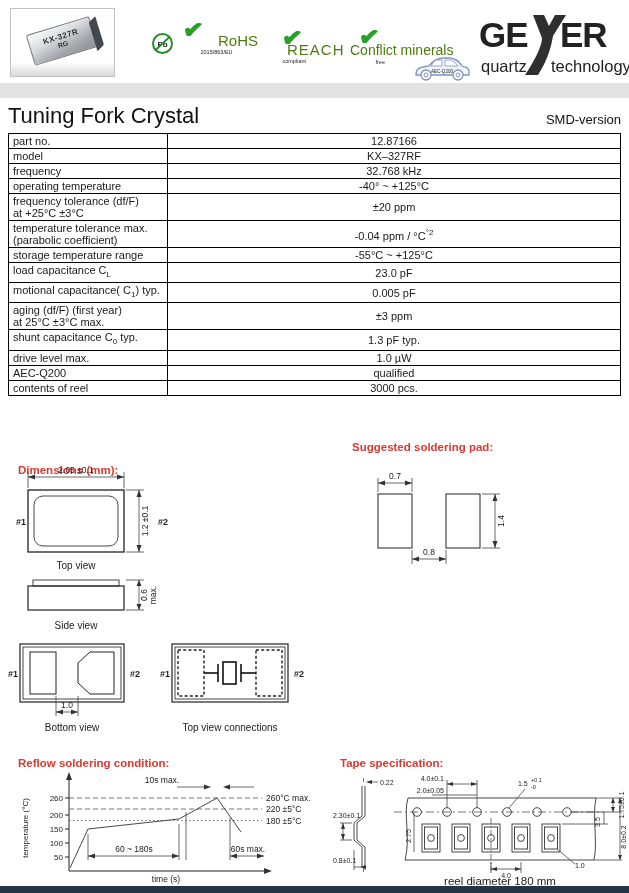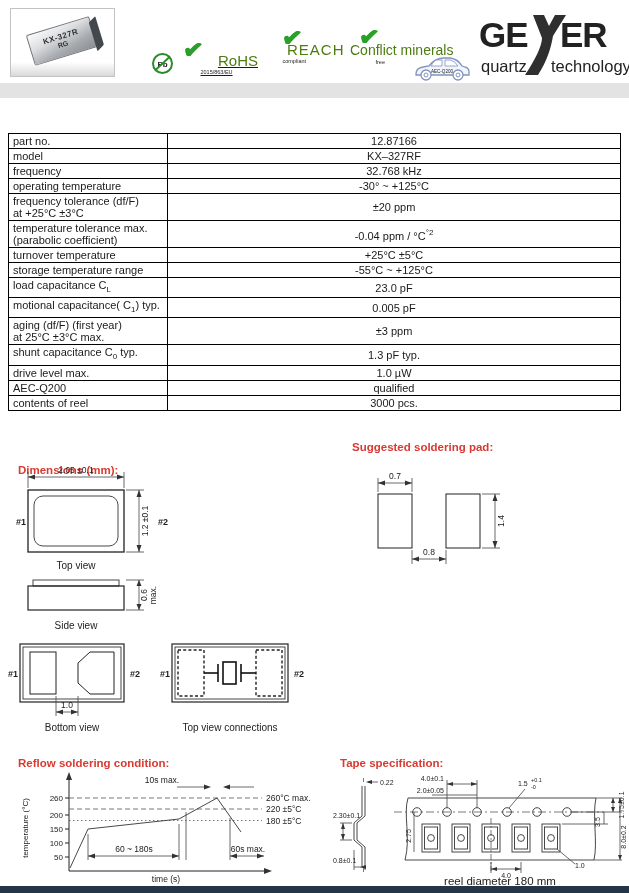--- a/index.html
+++ b/index.html
@@ -61,21 +61,21 @@
 
   <div class="prod-box">
     <div class="crystal">
       <div class="face"></div>
       <div class="t1">KX-327R</div>
       <div class="t2">RG</div>
     </div>
     <div class="refl"></div>
   </div>
 
-  <div class="badge" style="left:151px;top:52px;text-decoration:underline;">
+  <div class="badge" style="left:151px;top:32px;">
     <svg width="23" height="23" style="position:static">
       <circle cx="11.5" cy="11.5" r="9.5" stroke="#2b8a2b" stroke-width="2" fill="none"></circle>
       <text x="11.5" y="14.5" font-size="8" font-weight="bold" text-anchor="middle">Pb</text>
       <line x1="4" y1="18.5" x2="19" y2="4.5" stroke="#2b8a2b" stroke-width="1.8"></line>
     </svg>
     <div class="col" style="margin-left:1px;">
       <span class="big">RoHS</span>
       <span class="sub">2015/863/EU</span>
     </div>
     <span class="chk" style="left:32px;top:-16px;">✔</span>
@@ -110,56 +110,56 @@
   <svg style="left:478px;top:14px;" width="150" height="64" viewBox="0 0 150 64">
     <text x="1" y="33" font-size="35" font-weight="bold" fill="#3d3d3e" letter-spacing="-1">GE</text>
     <text x="82" y="33" font-size="35" font-weight="bold" fill="#3d3d3e" letter-spacing="-1">ER</text>
     <path d="M55,1 L66,1 L71,12 L77,1 L88,1 L75,22 C73,34 69,47 60,61 L47,61 C57,46 64,32 64,24 Z" fill="#2f2f30"></path>
     <text x="3" y="58" font-size="16.5" fill="#3d3d3e">quartz</text>
     <text x="73" y="58" font-size="16.5" fill="#3d3d3e">technology</text>
   </svg>
 
   <div class="gray-band"></div>
 
+  <div class="title-row">
+    <span class="title-main">Tuning Fork Crystal</span>
+    <span class="title-right">SMD-version</span>
+  </div>
 
   <table class="spec">
     <tbody>
         <tr class="r1">
           <td class="lc"><span>part no.</span></td>
           <td class="vc">12.87166</td>
         </tr>
     <tr class="r1">
           <td class="lc"><span>model</span></td>
           <td class="vc">KX–327RF</td>
         </tr>
     <tr class="r1">
           <td class="lc"><span>frequency</span></td>
           <td class="vc">32.768 kHz</td>
         </tr>
     <tr class="r1">
           <td class="lc"><span>operating temperature</span></td>
-          <td class="vc">-30° ~ +125°C</td>
+          <td class="vc">-40° ~ +125°C</td>
         </tr>
     <tr class="r2">
           <td class="lc">
             <div>frequency tolerance (df/F)</div>
             <div>at +25°C ±3°C</div>
           </td>
           <td class="vc">±20 ppm</td>
         </tr>
     <tr class="r2">
           <td class="lc">
             <div>temperature tolerance max.</div>
             <div>(parabolic coefficient)</div>
           </td>
           <td class="vc"><span>-0.04 ppm / °C</span><sup>°2</sup></td>
-        </tr>
-    <tr class="r1">
-          <td class="lc"><span>turnover temperature</span></td>
-          <td class="vc">+25°C ±5°C</td>
         </tr>
     <tr class="r1">
           <td class="lc"><span>storage temperature range</span></td>
           <td class="vc">-55°C ~ +125°C</td>
         </tr>
     <tr class="r1">
           <td class="lc"><span>load capacitance C</span><sub>L</sub></td>
           <td class="vc">23.0 pF</td>
         </tr>
     <tr class="r1">

